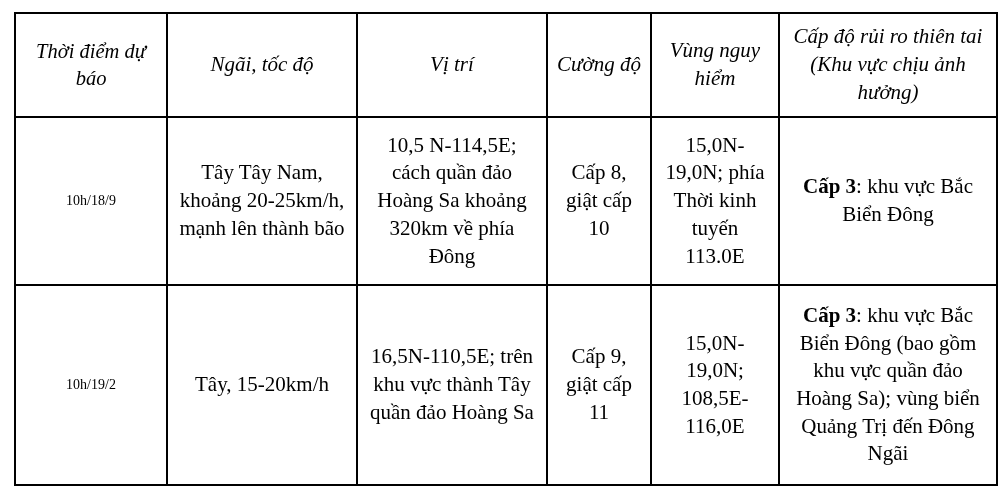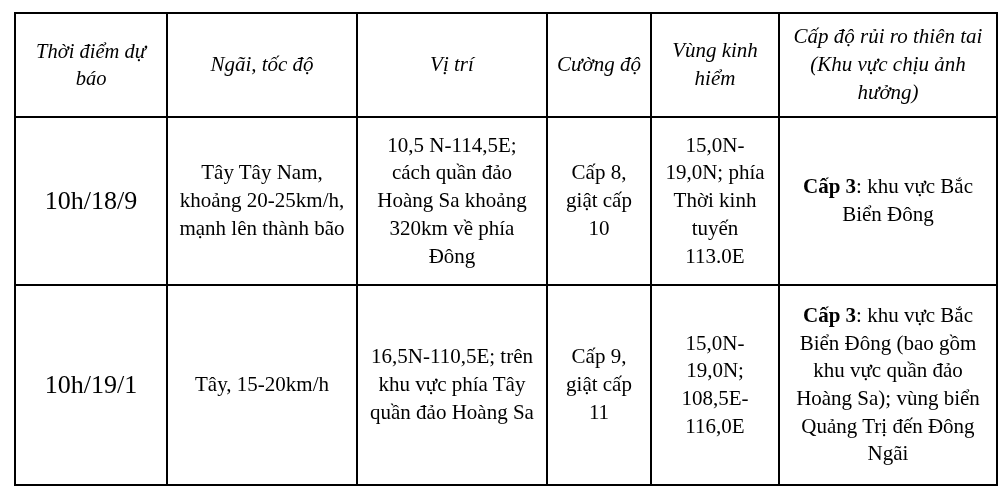--- a/index.html
+++ b/index.html
@@ -53,21 +53,21 @@
   tbody tr.row-1 { height: 168px; }
   tbody tr.row-2 { height: 200px; }
 
   .hdr-time   { font-size: 20.5px; }
   .hdr-dir    { font-size: 21px; }
   .hdr-pos    { font-size: 21px; }
   .hdr-int    { font-size: 21px; }
   .hdr-danger { font-size: 21px; }
   .hdr-risk   { font-size: 21px; }
 
-  .cell-time { font-size: 26px; }
+  .cell-time { font-size: 14px; }
   .cell-risk { text-align: center; }
   .bold { font-weight: bold; }
 </style>
 </head>
 <body>
 
 <div class="page">
   <table class="forecast">
     <colgroup>
       <col class="c0">
@@ -76,36 +76,36 @@
         <col class="c3">
         <col class="c4">
         <col class="c5">
     </colgroup>
     <thead>
       <tr>
         <td class="hdr-time">Thời điểm dự báo</td>
         <td class="hdr-dir">Ngãi, tốc độ</td>
         <td class="hdr-pos">Vị trí</td>
         <td class="hdr-int">Cường độ</td>
-        <td class="hdr-danger">Vùng kinh hiểm</td>
+        <td class="hdr-danger">Vùng nguy hiểm</td>
         <td class="hdr-risk">Cấp độ rủi ro thiên tai (Khu vực chịu ảnh hưởng)</td>
       </tr>
     </thead>
     <tbody>
       <tr class="row-1">
         <td class="cell-time">10h/18/9</td>
         <td>Tây Tây Nam, khoảng 20-25km/h, mạnh lên thành bão</td>
         <td>10,5 N-114,5E; cách quần đảo Hoàng Sa khoảng 320km về phía Đông</td>
         <td>Cấp 8, giật cấp 10</td>
         <td>15,0N-19,0N; phía Thời kinh tuyến 113.0E</td>
         <td class="cell-risk"><span class="bold">Cấp 3</span><span>: khu vực Bắc Biển Đông</span></td>
       </tr>
       <tr class="row-2">
-        <td class="cell-time">10h/19/1</td>
+        <td class="cell-time">10h/19/2</td>
         <td>Tây, 15-20km/h</td>
-        <td>16,5N-110,5E; trên khu vực phía Tây quần đảo Hoàng Sa</td>
+        <td>16,5N-110,5E; trên khu vực thành Tây quần đảo Hoàng Sa</td>
         <td>Cấp 9, giật cấp 11</td>
         <td>15,0N-19,0N; 108,5E-116,0E</td>
         <td class="cell-risk"><span class="bold">Cấp 3</span><span>: khu vực Bắc Biển Đông (bao gồm khu vực quần đảo Hoàng Sa); vùng biển Quảng Trị đến Đông Ngãi</span></td>
       </tr>
     </tbody>
   </table>
 </div>
 
 </body></html>

